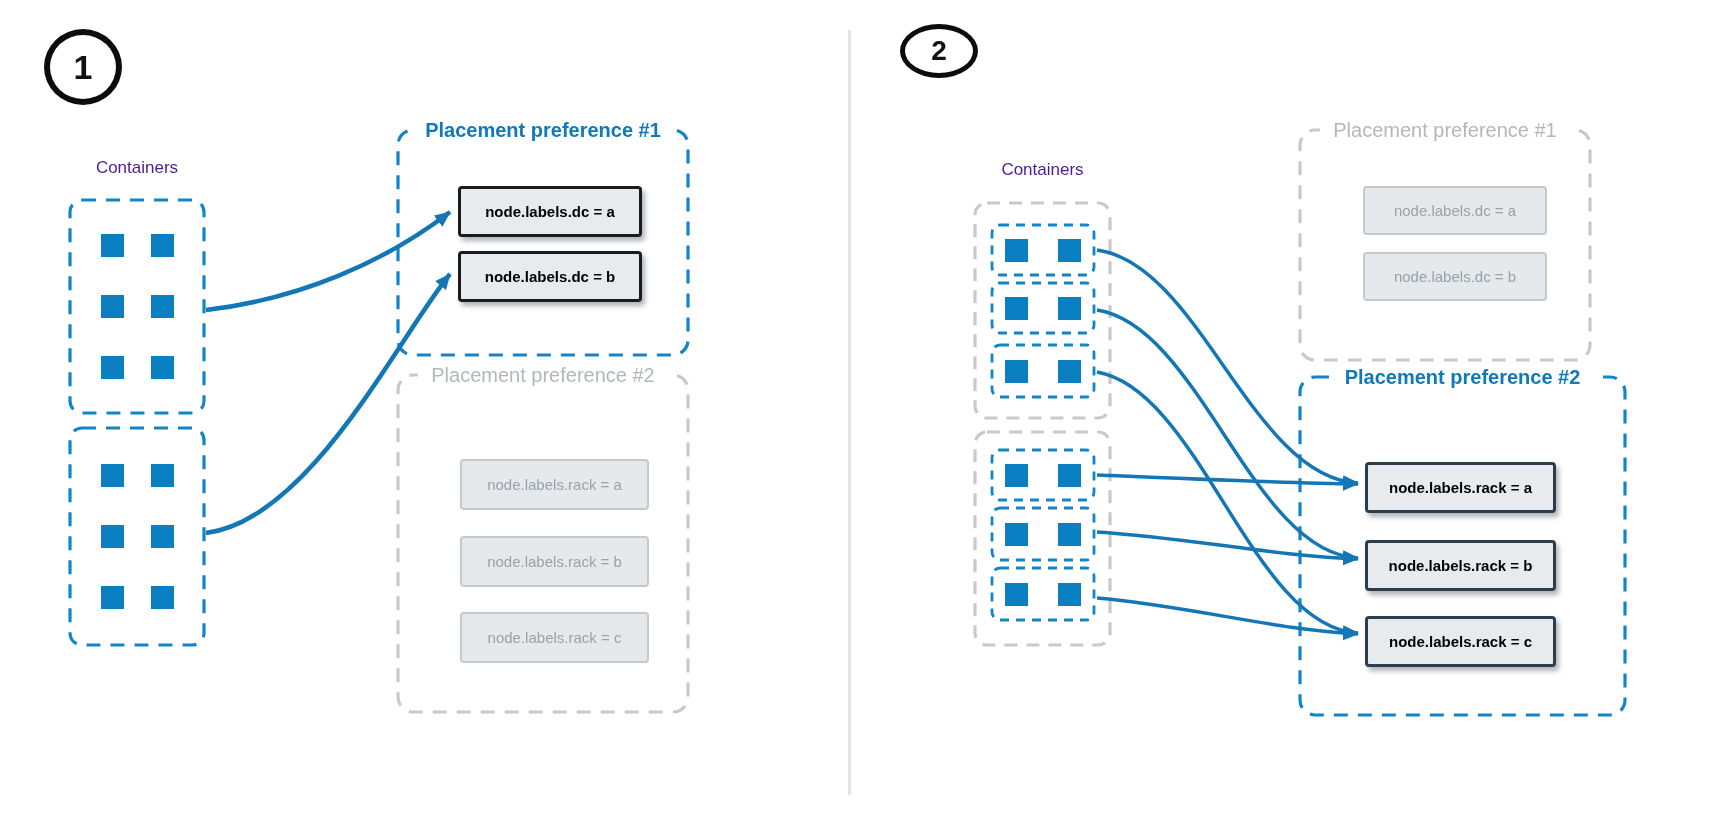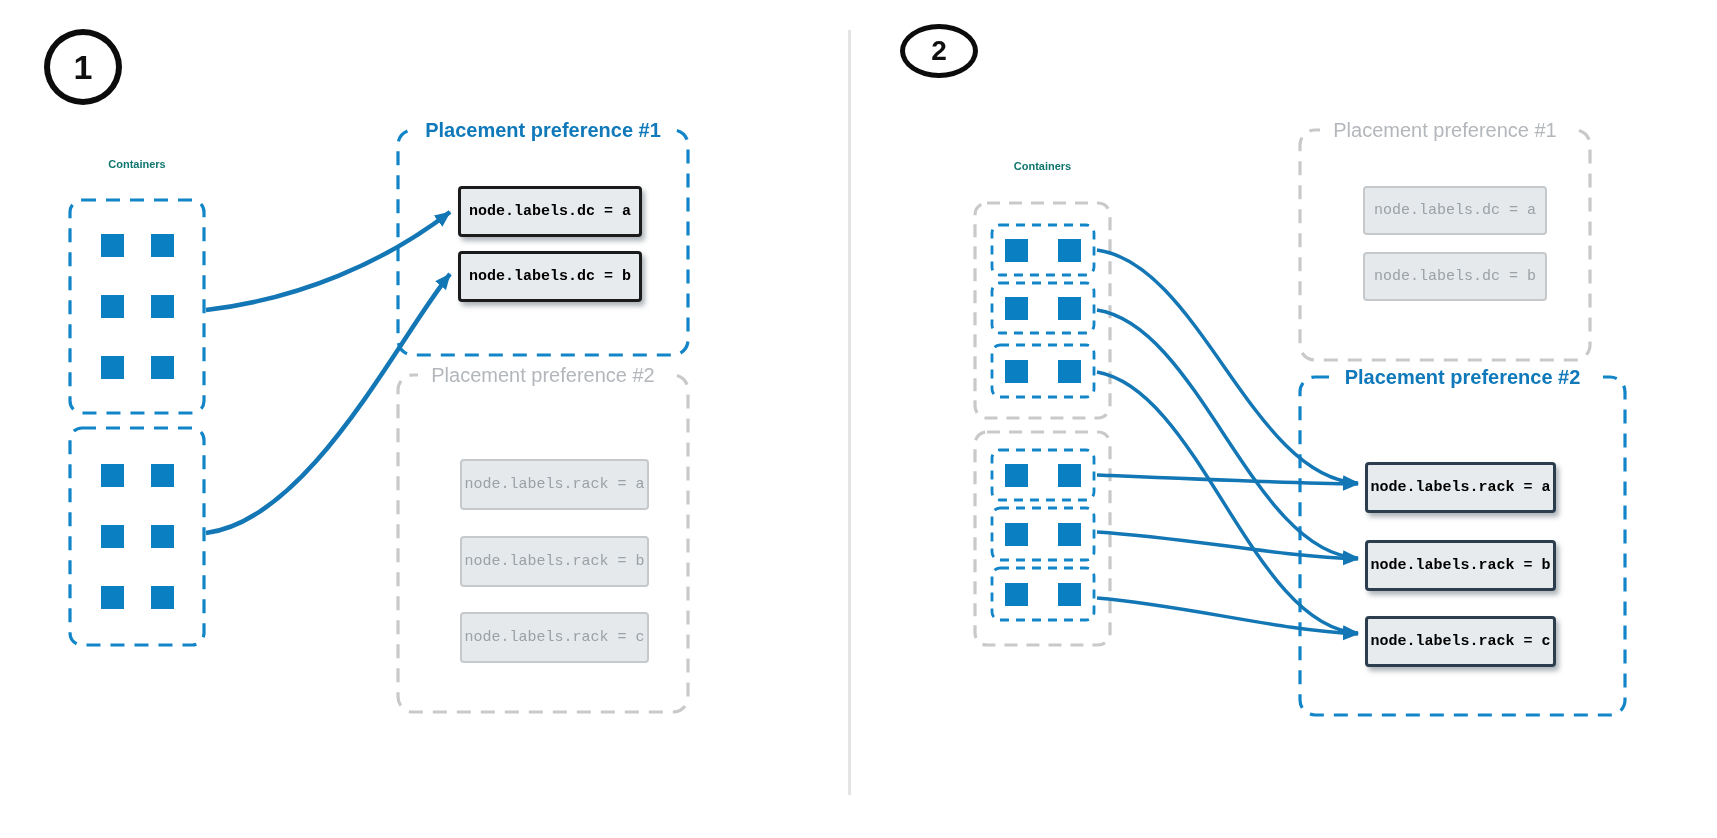--- a/index.html
+++ b/index.html
@@ -7,42 +7,42 @@
     position:relative;width:1717px;height:838px;background:#ffffff;
     font-family:"Liberation Sans",sans-serif;overflow:hidden;
   }
   .layer-svg{position:absolute;left:0;top:0;z-index:2;}
   .step-circle{
     position:absolute;border:6px solid #0c0c0c;border-radius:50%;
     display:flex;align-items:center;justify-content:center;
     font-weight:bold;color:#101010;background:#fff;z-index:3;
   }
   .containers-label{
-    position:absolute;text-align:center;color:#0f766e;font-weight:bold;
-    font-size:11px;z-index:3;
+    position:absolute;text-align:center;color:#4c1d95;font-weight:normal;
+    font-size:17px;z-index:3;
   }
   .grid6{
     position:absolute;display:grid;grid-template-columns:repeat(2,23px);
     column-gap:27px;row-gap:38px;align-content:center;justify-content:center;z-index:1;
   }
   .mini{
     position:absolute;display:flex;align-items:center;justify-content:center;
     gap:30px;z-index:1;
   }
   .sq{width:23px;height:23px;background:#0a80c2;display:block;}
   .pref-title-wrap{position:absolute;text-align:center;z-index:3;pointer-events:none;}
   .pref-title{
     display:inline-block;background:#ffffff;padding:0 13px;font-size:20px;
     line-height:25px;white-space:nowrap;
   }
   .pref-title.active{color:#0f79ba;font-weight:bold;}
   .pref-title.inactive{color:#b3b7bb;font-weight:normal;}
   .node-box{
     position:absolute;display:flex;align-items:center;justify-content:center;
-    font-size:15px;border-radius:4px;z-index:3;white-space:nowrap;font-family:Liberation Mono, monospace;
+    font-size:15px;border-radius:4px;z-index:3;white-space:nowrap;
   }
   .node-box.active{
     background:#e8ebee;border:3px solid #1b1b1b;color:#000;font-weight:bold;
     box-shadow:3px 4px 5px rgba(110,120,130,0.55);
   }
   .node-box.active.slate{border-color:#2c3e4e;}
   .node-box.inactive{
     background:#e6e9eb;border:2px solid #c5c9cc;color:#9aa1a7;font-weight:500;
   }
   .divider{position:absolute;background:#e4e4e4;z-index:1;}

